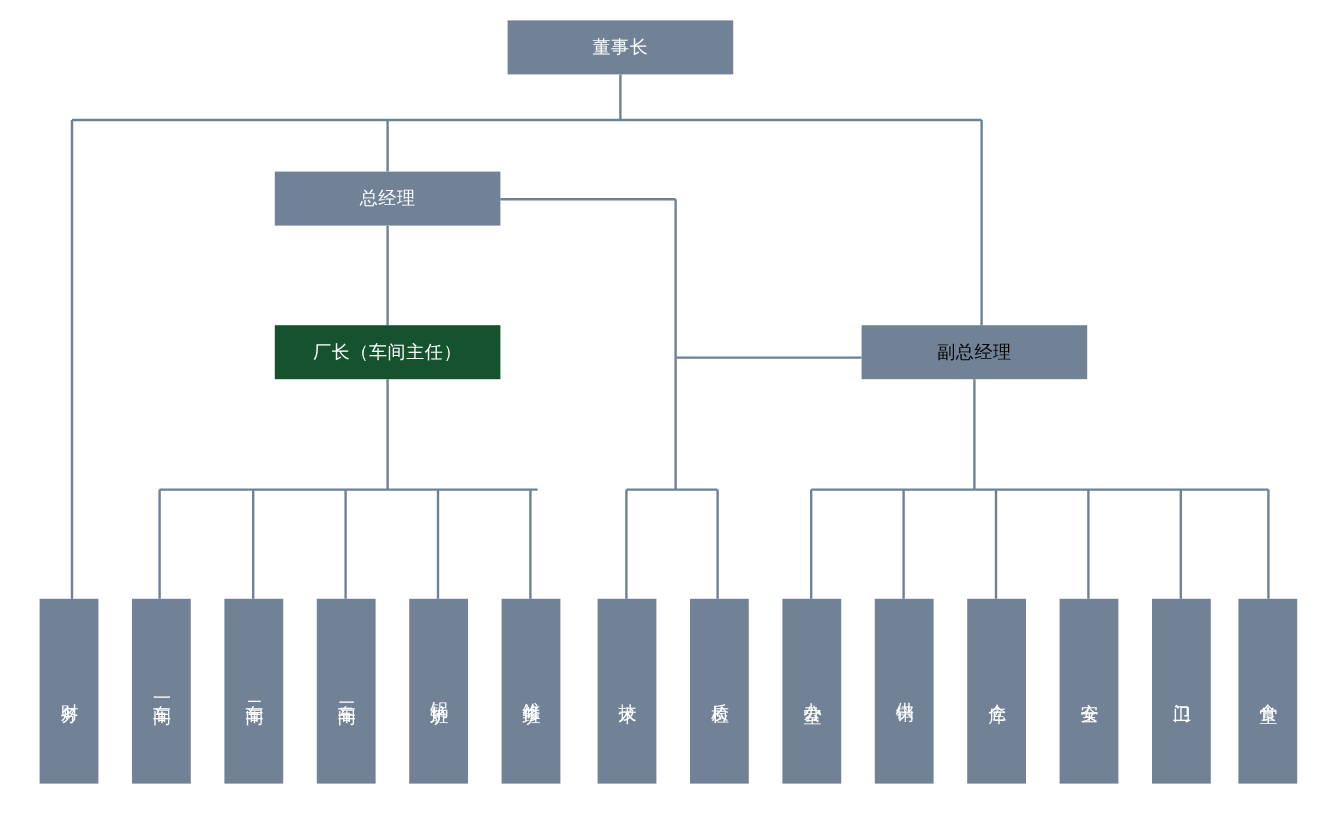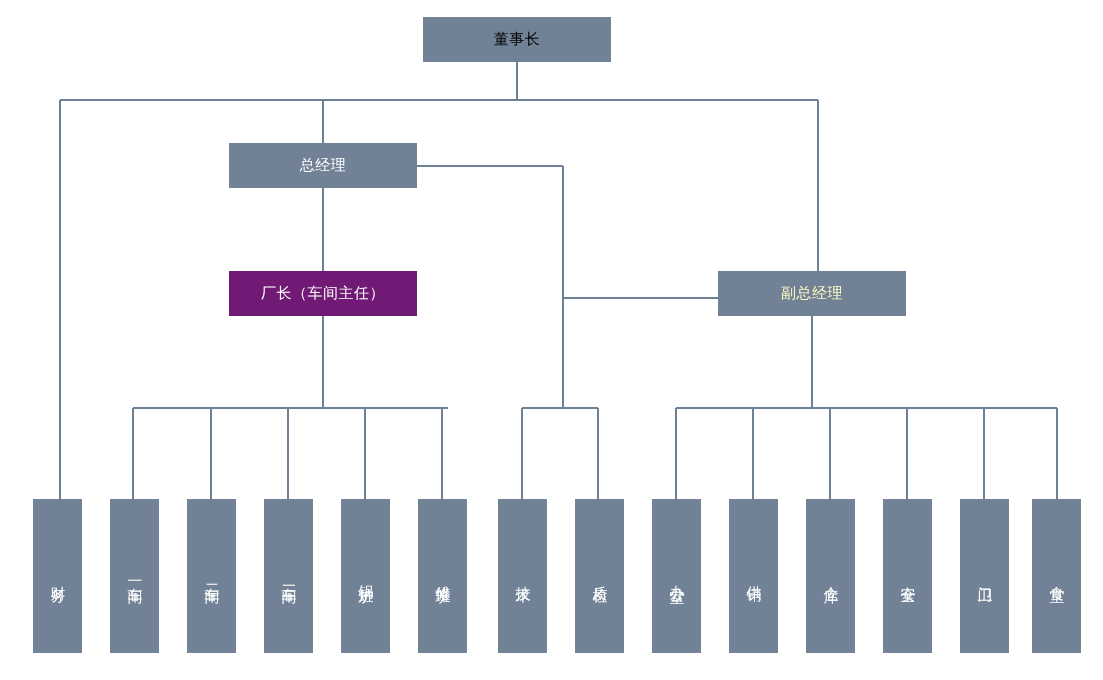--- a/index.html
+++ b/index.html
@@ -85,30 +85,30 @@
         <path d="M676,408 L676,499"></path>
         <path d="M753,408 L753,499"></path>
         <path d="M830,408 L830,499"></path>
         <path d="M907,408 L907,499"></path>
         <path d="M984,408 L984,499"></path>
         <path d="M1057,408 L1057,499"></path>
       </g>
   </svg>
 
   <div id="nodes-layer">
-      <div class="node-box horizontal" style="left: 423px; top: 17px; width: 188px; height: 45px; background: rgb(113, 130, 151); color: #000000;">
+      <div class="node-box horizontal" style="left: 423px; top: 17px; width: 188px; height: 45px; background: rgb(113, 130, 151); color: #ffffff;">
         <span class="node-label">董事长</span>
       </div>
       <div class="node-box horizontal" style="left: 229px; top: 143px; width: 188px; height: 45px; background: rgb(113, 130, 151); color: #ffffff;">
         <span class="node-label">总经理</span>
       </div>
-      <div class="node-box horizontal" style="left: 718px; top: 271px; width: 188px; height: 45px; background: rgb(113, 130, 151); color: #fef9c3;">
+      <div class="node-box horizontal" style="left: 718px; top: 271px; width: 188px; height: 45px; background: rgb(113, 130, 151); color: #000000;">
         <span class="node-label">副总经理</span>
       </div>
-      <div class="node-box horizontal" style="left: 229px; top: 271px; width: 188px; height: 45px; background: #701a75; color: rgb(255, 255, 255);">
+      <div class="node-box horizontal" style="left: 229px; top: 271px; width: 188px; height: 45px; background: #14532d; color: rgb(255, 255, 255);">
         <span class="node-label">厂长（车间主任）</span>
       </div>
       <div class="node-box vertical" style="left: 33px; top: 499px; width: 49px; height: 154px; background: rgb(113, 130, 151); color: rgb(255, 255, 255);">
         <span class="node-label">财务</span>
       </div>
       <div class="node-box vertical" style="left: 110px; top: 499px; width: 49px; height: 154px; background: rgb(113, 130, 151); color: rgb(255, 255, 255);">
         <span class="node-label">一车间</span>
       </div>
       <div class="node-box vertical" style="left: 187px; top: 499px; width: 49px; height: 154px; background: rgb(113, 130, 151); color: rgb(255, 255, 255);">
         <span class="node-label">二车间</span>

